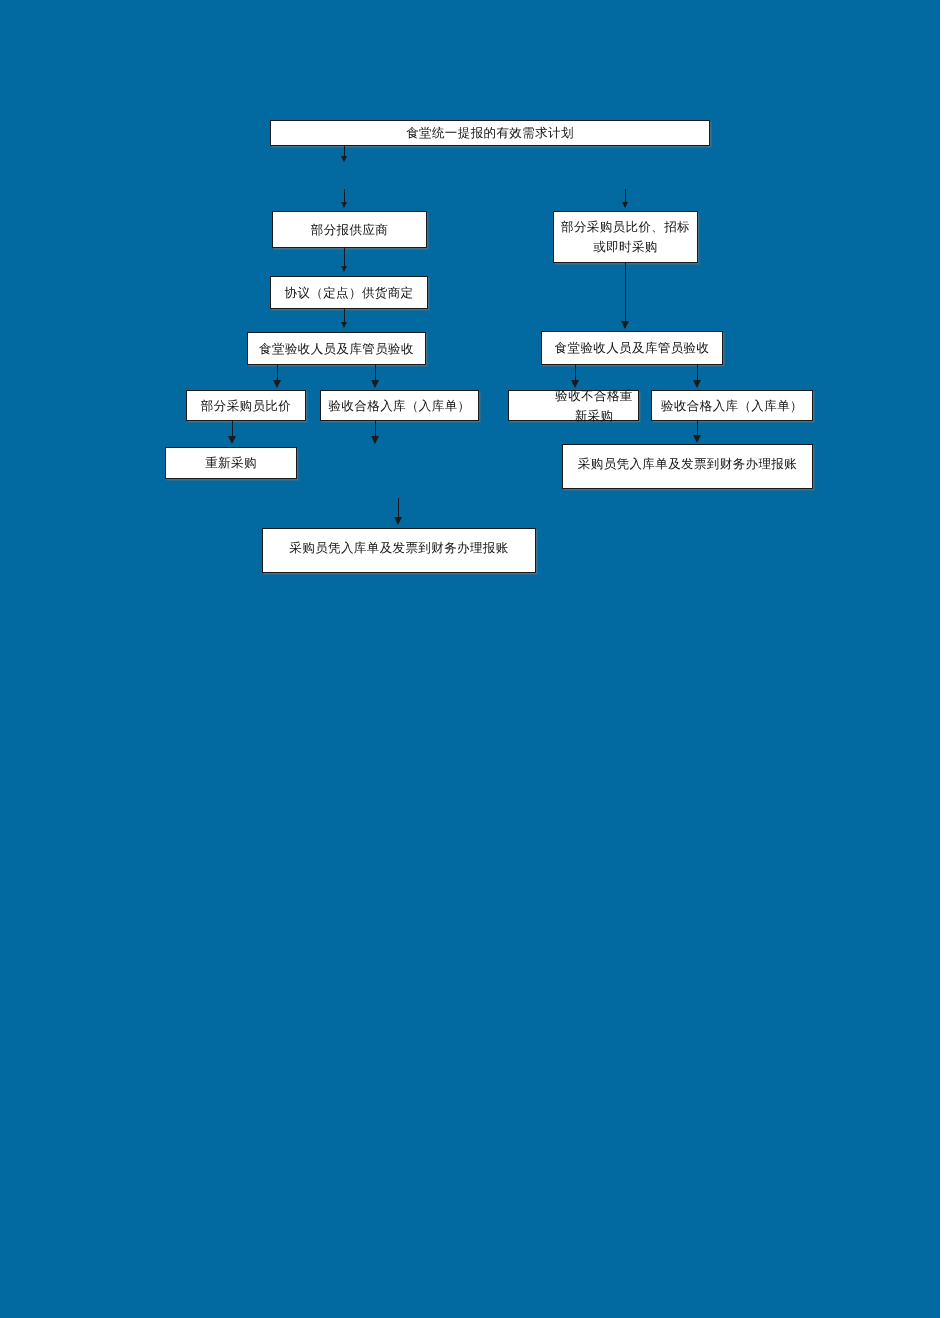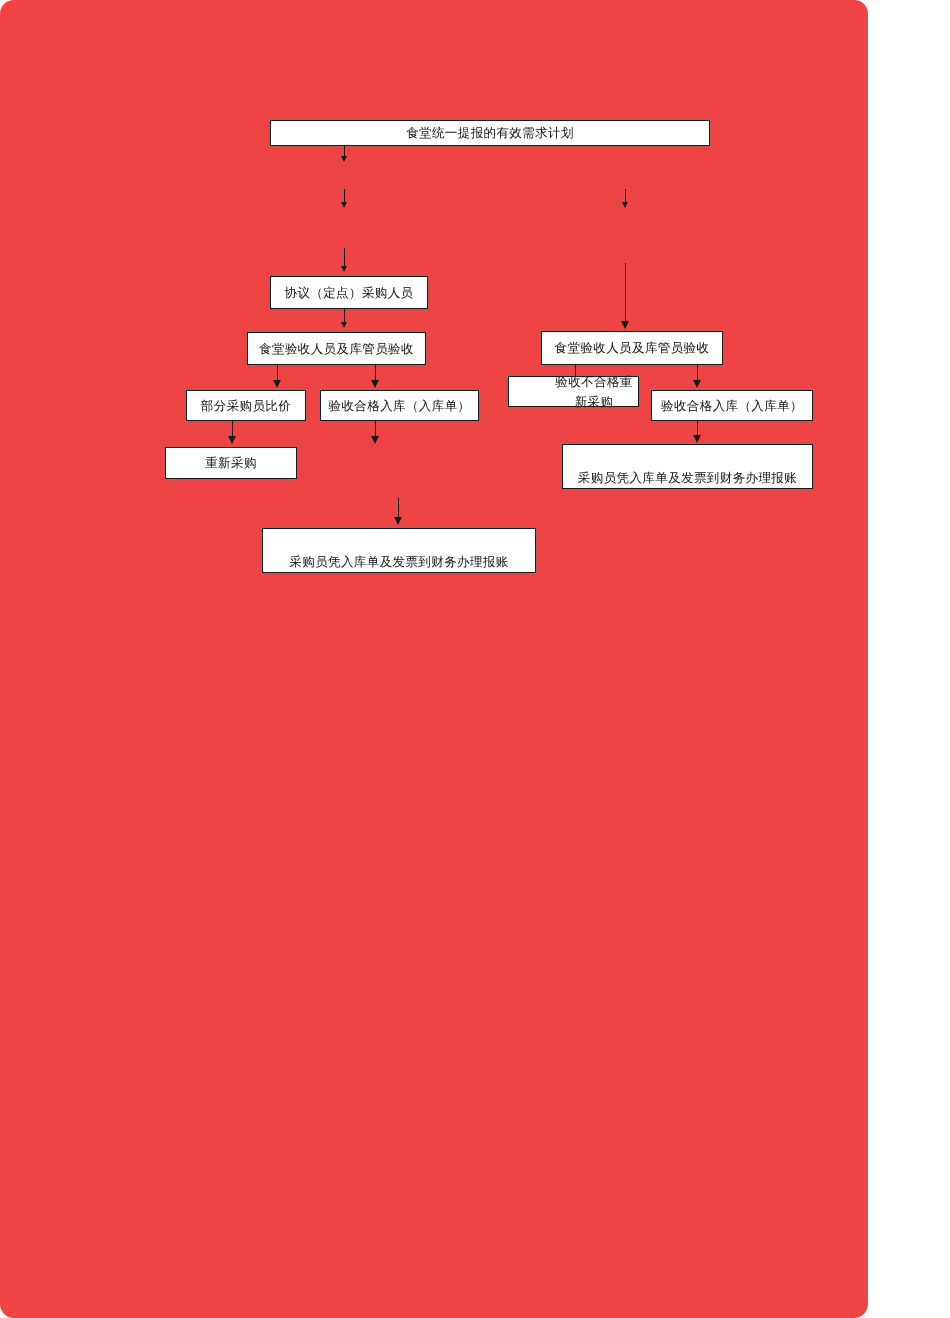--- a/index.html
+++ b/index.html
@@ -6,46 +6,45 @@
   html, body {
     margin: 0;
     padding: 0;
     background: #ffffff;
   }
   body {
     font-family: "Liberation Sans", "DejaVu Sans", sans-serif;
   }
   #page {
     position: relative;
-    width: 868px;
+    width: 940px;
     height: 1318px;
-    background: #ef4444;
+    background: #0369a1;
     overflow: hidden;
-    border-radius: 14px;
   }
   
   .node {
     position: absolute;
     box-sizing: border-box;
     border: 1.5px solid #1a1a1a;
     background: #ffffff;
     color: #111111;
     font-size: 12.5px;
     line-height: 20px;
     text-align: center;
     display: flex;
     align-items: center;
     justify-content: center;
     letter-spacing: 0.4px;
     white-space: pre-line;
     box-shadow: 1.5px 1.5px 0 rgba(120,120,120,0.55);
   }
   .node.top-align {
     align-items: flex-start;
-    padding-top: 23px;
+    padding-top: 9px;
   }
   
   .vline {
     position: absolute;
     width: 0;
     border-left: 1.6px solid #1a1a1a;
   }
   .arrowhead {
     position: absolute;
     width: 0;
@@ -70,29 +69,32 @@
   <div class="vline" style="left:344px; top:146px; height:11px;"></div>
   <div class="arrowhead small" style="left:341px; top:156px;"></div>
 
 
   <div class="vline" style="left:344px; top:189px; height:14px;"></div>
   <div class="arrowhead small" style="left:341px; top:202px;"></div>
 
   <div class="vline" style="left:625px; top:189px; height:14px;"></div>
   <div class="arrowhead small" style="left:622px; top:202px;"></div>
 
+  <div class="node" style="left:272px; top:211px; width:155px; height:37px;">部分报供应商</div>
 
+  <div class="node" style="left:553px; top:211px; width:145px; height:52px;">部分采购员比价、招标
+或即时采购</div>
 
   <div class="vline" style="left:344px; top:248px; height:19px;"></div>
   <div class="arrowhead small" style="left:341px; top:266px;"></div>
 
   <div class="vline" style="left:625px; top:263px; height:60px;"></div>
   <div class="arrowhead" style="left:621px; top:321px;"></div>
 
-  <div class="node" style="left:270px; top:276px; width:158px; height:33px;">协议（定点）采购人员</div>
+  <div class="node" style="left:270px; top:276px; width:158px; height:33px;">协议（定点）供货商定</div>
 
   <div class="vline" style="left:344px; top:309px; height:14px;"></div>
   <div class="arrowhead small" style="left:341px; top:322px;"></div>
 
   <div class="node" style="left:247px; top:332px; width:179px; height:33px;">食堂验收人员及库管员验收</div>
 
   <div class="node" style="left:541px; top:331px; width:182px; height:34px;">食堂验收人员及库管员验收</div>
 
   <div class="vline" style="left:277px; top:365px; height:17px;"></div>
   <div class="arrowhead" style="left:273px; top:380px;"></div>
@@ -103,21 +105,21 @@
   <div class="vline" style="left:575px; top:365px; height:17px;"></div>
   <div class="arrowhead" style="left:571px; top:380px;"></div>
 
   <div class="vline" style="left:697px; top:365px; height:17px;"></div>
   <div class="arrowhead" style="left:693px; top:380px;"></div>
 
   <div class="node" style="left:186px; top:390px; width:120px; height:31px;">部分采购员比价</div>
 
   <div class="node" style="left:320px; top:390px; width:159px; height:31px;">验收合格入库（入库单）</div>
 
-  <div class="node" style="left:508px; top:376px; width:131px; height:31px;padding-left:41px;">验收不合格重新采购</div>
+  <div class="node" style="left:508px; top:390px; width:131px; height:31px;padding-left:41px;">验收不合格重新采购</div>
 
   <div class="node" style="left:651px; top:390px; width:162px; height:31px;">验收合格入库（入库单）</div>
 
   <div class="vline" style="left:232px; top:421px; height:17px;"></div>
   <div class="arrowhead" style="left:228px; top:436px;"></div>
 
   <div class="vline" style="left:375px; top:421px; height:17px;"></div>
   <div class="arrowhead" style="left:371px; top:436px;"></div>
 
   <div class="vline" style="left:697px; top:421px; height:16px;"></div>

